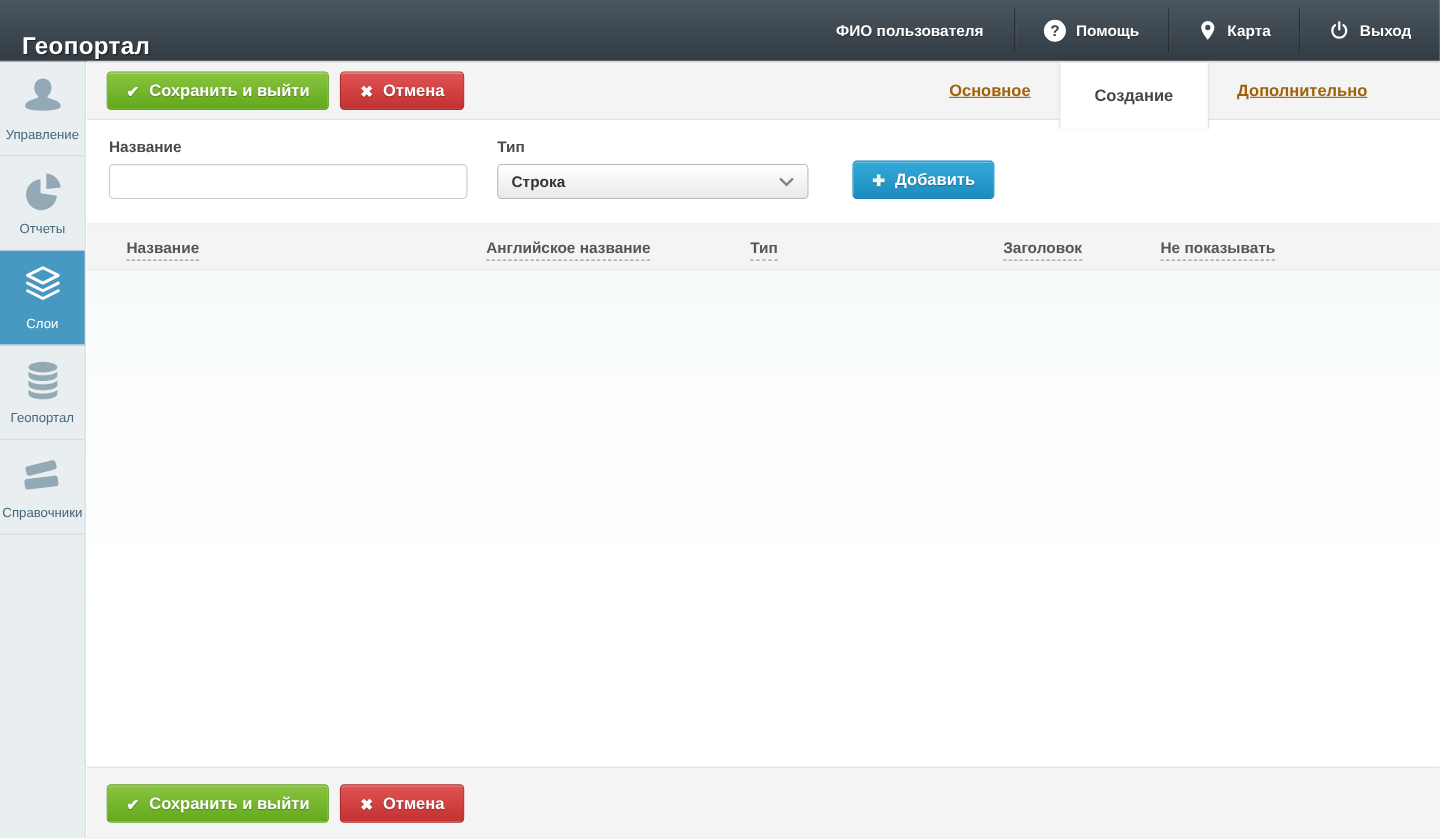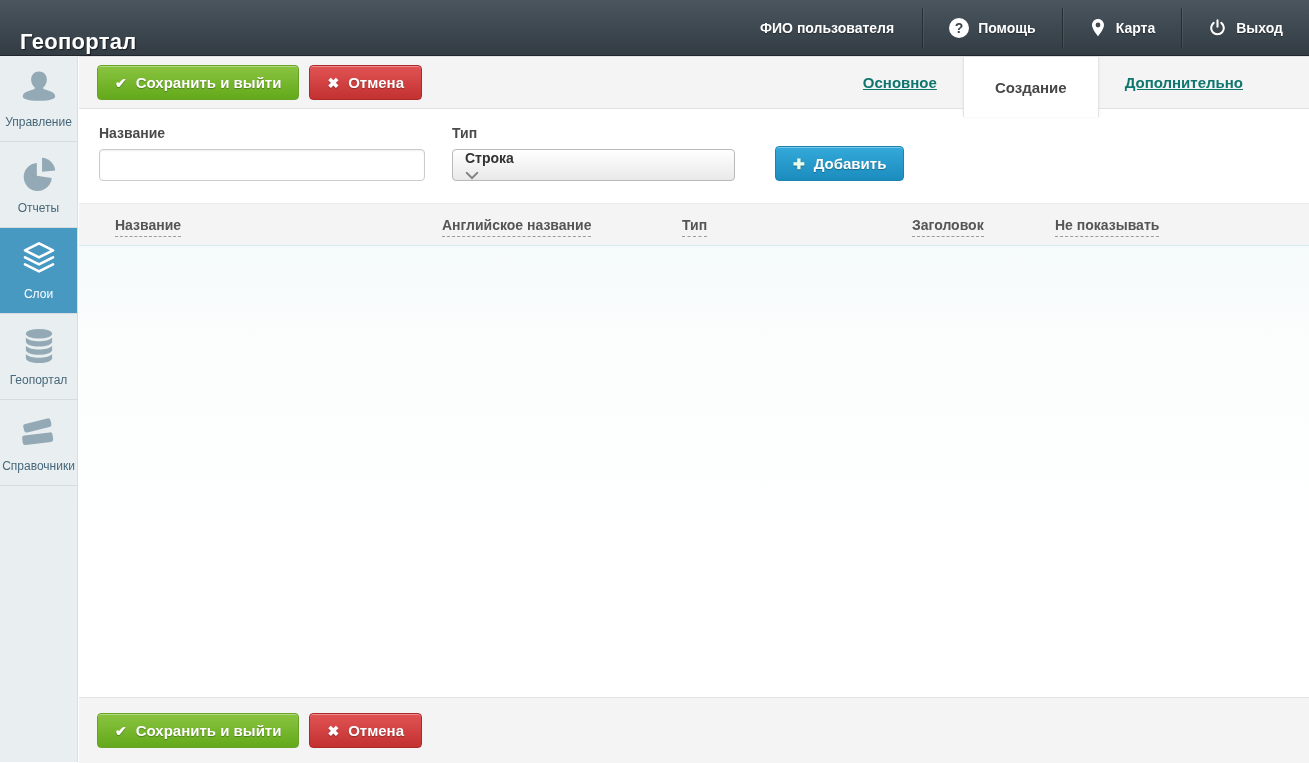--- a/index.html
+++ b/index.html
@@ -73,21 +73,21 @@
     box-shadow:inset 0 1px 0 rgba(255,255,255,.35);
   }
   .btn .bico { font-size:14px; }
   .btn-green { background:linear-gradient(180deg,#8ac440,#63a91b); border-color:#67a426; }
   .btn-red   { background:linear-gradient(180deg,#e15353,#c33131); border-color:#ae2a2a; margin-left:10px; }
   .btn-blue  { background:linear-gradient(180deg,#33a9da,#1b8cbd); border-color:#1a83b3; }
   .btn-blue .bico { color:#eafbe7; }
 
   .tabs { margin-left:auto; display:flex; align-items:center; height:100%; padding-right:40px; }
   .tab-link {
-    color:#0f766e; font-weight:bold; font-size:15px; text-decoration:underline;
+    color:#a16207; font-weight:bold; font-size:15px; text-decoration:underline;
     padding:0 26px; cursor:pointer; white-space:nowrap;text-align:center;
   }
   .tab-active {
     background:#fff; height:60px; margin-bottom:-7px; align-self:flex-start;
     display:flex; align-items:center; padding:0 31px; color:#474747; font-weight:bold;
     font-size:15px; border-left:1px solid #e3e3e3; border-right:1px solid #e3e3e3;
     box-shadow:0 0 3px rgba(0,0,0,.06); cursor:default; white-space:nowrap;
   }
 
   
@@ -96,24 +96,23 @@
   .flabel { font-size:14px; font-weight:bold; color:#4a4a4a; margin-bottom:8px; }
   .tinput {
     width:326px; height:32px; border:1px solid #ccc; border-radius:4px;
     padding:0 10px; font-size:14px; font-family:"Liberation Sans",sans-serif;
     box-shadow:inset 0 1px 2px rgba(0,0,0,.07); outline:none; background:#fff;
   }
   .fgroup.type-group { margin-left:27px; }
   .fselect {
     width:283px; height:32px; border:1px solid #b9b9b9; border-radius:4px;
     background:linear-gradient(180deg,#ffffff,#e9e9e9);
-    display:flex; align-items:flex-start; justify-content:space-between;
+    display:flex; align-items:center; justify-content:space-between;
     padding:0 12px; font-size:14px; font-weight:bold; color:#333; cursor:pointer;
     box-shadow:inset 0 1px 0 #fff;
-    flex-direction:column;
   }
   .fselect svg { width:14px; height:9px; }
   .add-btn-wrap { margin-left:40px; padding-bottom:0; }
 
   
   .grid-head {
     margin-top:8px; background:#f4f4f4; height:43px;
     border-top:1px solid #ededed; border-bottom:1px solid #d9eaf2;
     display:flex; align-items:center; font-size:14px; font-weight:bold; color:#555;
   }

